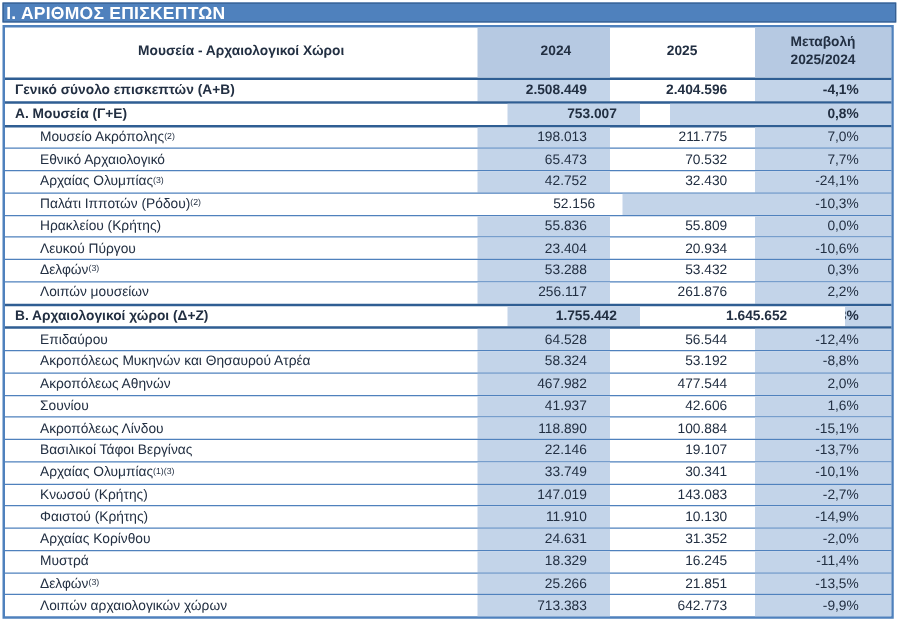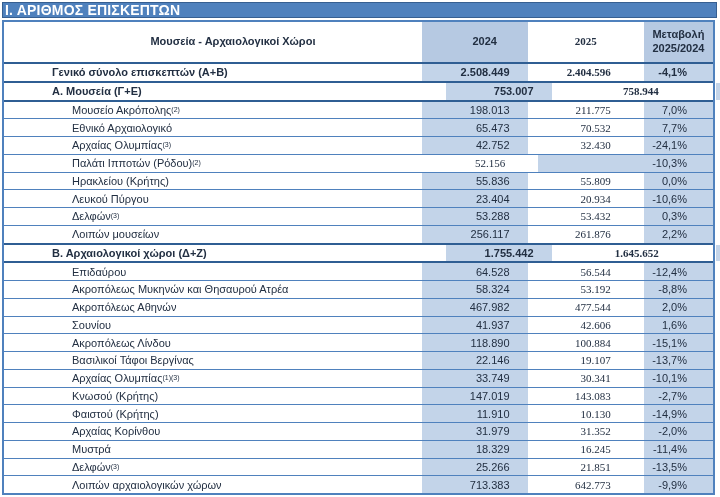--- a/index.html
+++ b/index.html
@@ -38,23 +38,23 @@
   .header-row{
     display:flex;flex:0 0 40px;
     border-bottom:2px solid var(--border-strong);
     font-weight:bold;
   }
   .cell{
     box-sizing:border-box;
     display:flex;align-items:center;
     overflow:hidden;white-space:nowrap;
   }
-  .label-col{flex:0 0 53.3%;margin-left:40px;}
+  .label-col{flex:0 0 53.3%;}
   .col-2024{flex:0 0 14.9%;padding-left:20px;}
-  .col-2025{flex:0 0 16.4%;font-family:Liberation Serif, serif;}
+  .col-2025{flex:0 0 16.4%;}
   .pct-col{flex:1 1 auto;}
   .header-row .cell{
     justify-content:center;text-align:center;
     font-size:11px;line-height:1.25;
   }
   .header-row .pct-col{white-space:normal;padding:0 10px;}
   .fill-blue{background:var(--column-fill);}
   .header-row .fill-blue{background:var(--header-fill);}
   .rows{flex:1 1 auto;display:flex;flex-direction:column;}
   .row{
@@ -64,21 +64,21 @@
   }
   .rows .row:first-child{border-top:none;}
   .row.total,.row.section{font-weight:bold;}
   .row.section{border-top:2px solid var(--border-strong);gap:24px;}
   .row.total + .row,
   .row.section + .row{border-top:2px solid var(--border-strong);}
   .row .label-col{padding-left:28px;}
   .row.total .label-col,
   .row.section .label-col{padding-left:8px;}
   .row .col-2024{justify-content:flex-end;padding-right:18px;}
-  .row .col-2025{justify-content:flex-end;padding-right:33px;}
+  .row .col-2025{justify-content:flex-end;padding-right:22px;}
   .row .pct-col{justify-content:flex-end;padding-right:26px;}
   sup{font-size:7px;line-height:0;}
 </style>
 </head>
 <body>
 
 <div class="title-bar">
   <span>Ι. ΑΡΙΘΜΟΣ ΕΠΙΣΚΕΠΤΩΝ</span>
 </div>
 
@@ -96,21 +96,20 @@
         </div>
         <div class="cell col-2024 fill-blue">2.508.449</div>
         <div class="cell col-2025">2.404.596</div>
         <div class="cell pct-col fill-blue">-4,1%</div>
       </div>
       <div class="row section">
         <div class="cell label-col">
           <span>Α. Μουσεία (Γ+Ε)</span>
         </div>
         <div class="cell col-2024 fill-blue">753.007</div>
-        <div class="cell col-2025">758.944</div>
         <div class="cell pct-col fill-blue">0,8%</div>
       </div>
       <div class="row item">
         <div class="cell label-col">
           <span>Μουσείο Ακρόπολης</span>
           <sup>(2)</sup>
         </div>
         <div class="cell col-2024 fill-blue">198.013</div>
         <div class="cell col-2025">211.775</div>
         <div class="cell pct-col fill-blue">7,0%</div>
@@ -251,21 +250,21 @@
           <span>Φαιστού (Κρήτης)</span>
         </div>
         <div class="cell col-2024 fill-blue">11.910</div>
         <div class="cell col-2025">10.130</div>
         <div class="cell pct-col fill-blue">-14,9%</div>
       </div>
       <div class="row item">
         <div class="cell label-col">
           <span>Αρχαίας Κορίνθου</span>
         </div>
-        <div class="cell col-2024 fill-blue">31.979</div>
+        <div class="cell col-2024 fill-blue">24.631</div>
         <div class="cell col-2025">31.352</div>
         <div class="cell pct-col fill-blue">-2,0%</div>
       </div>
       <div class="row item">
         <div class="cell label-col">
           <span>Μυστρά</span>
         </div>
         <div class="cell col-2024 fill-blue">18.329</div>
         <div class="cell col-2025">16.245</div>
         <div class="cell pct-col fill-blue">-11,4%</div>

